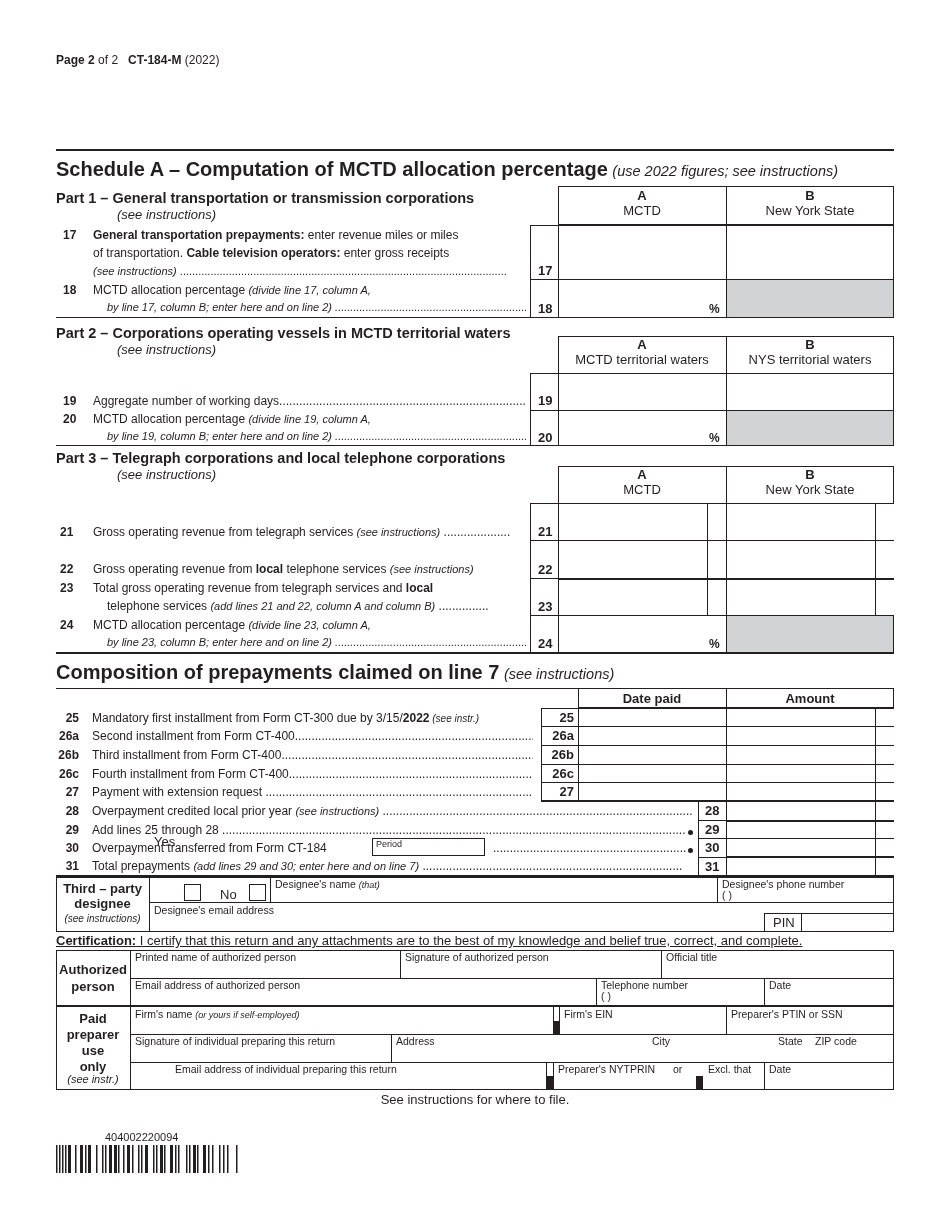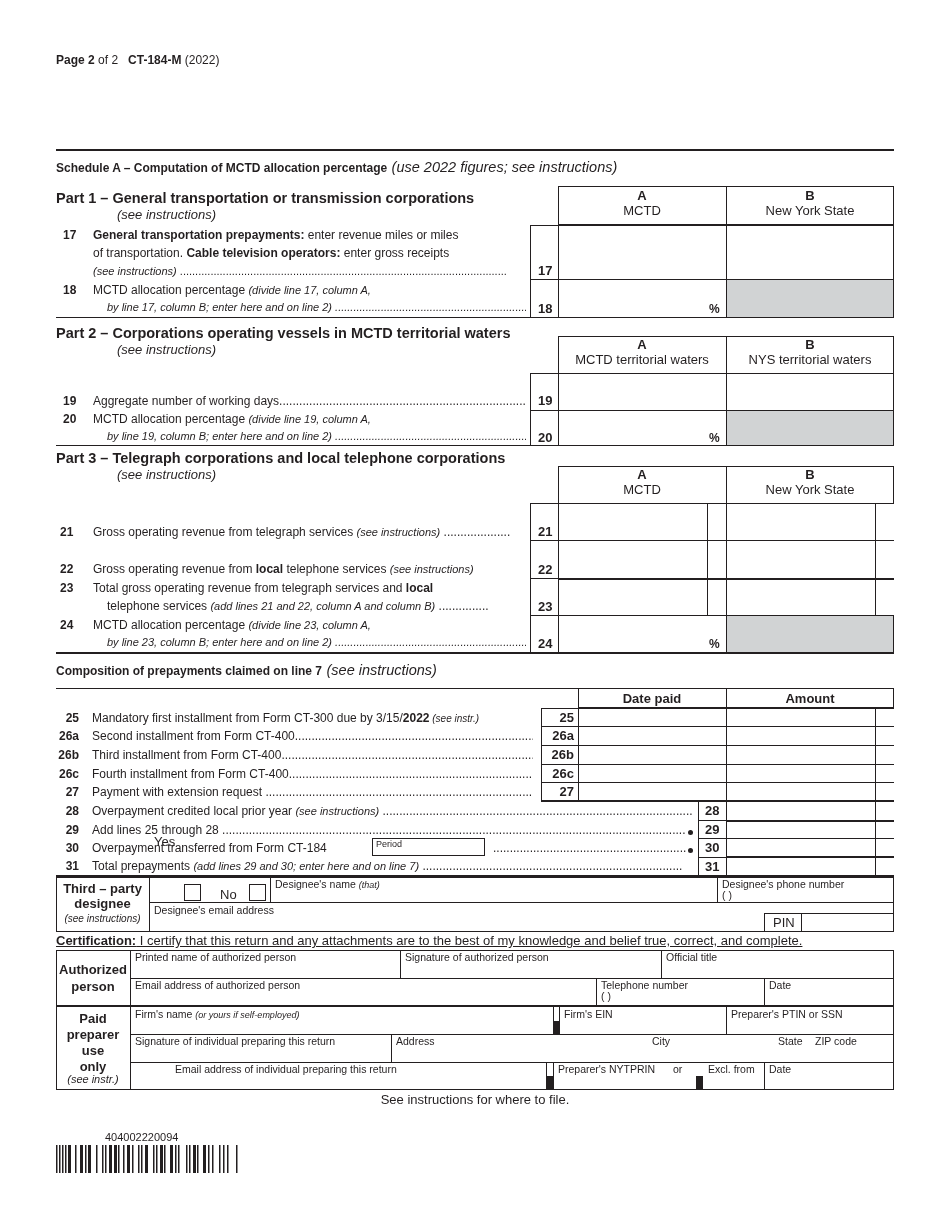--- a/index.html
+++ b/index.html
@@ -11,21 +11,21 @@
   .i { font-style:italic; }
   .hl { position:absolute; background:#231f20; height:1px; }
   .vl { position:absolute; background:#231f20; width:1px; }
   .box { position:absolute; border:1px solid #231f20; box-sizing:border-box; }
   .shade { position:absolute; background:#d1d3d4; }
   .f13 { font-size:13px; }
   .f12 { font-size:12px; }
   .f11 { font-size:11px; }
   .f10 { font-size:10px; }
   .f9 { font-size:9px; }
-  .f16 { font-size:12px; }
+  .f16 { font-size:20px; }
   .lbl { position:absolute; font-size:10.5px; color:#231f20; white-space:nowrap; }
   .field { position:absolute; }
   .chk { position:absolute; width:17px; height:17px; border:1px solid #231f20; box-sizing:border-box; background:#fff; }
 </style>
 </head>
 <body>
 
 <div class="t f12" style="left:56px;top:53px;">
   <span class="b">Page 2</span>
   <span>of 2</span>
@@ -380,21 +380,21 @@
 
 <div class="lbl" style="left:135px;top:1063px;padding-left:40px;">Email address of individual preparing this return</div>
 <div class="field" style="left:131px;top:1075px;width:415px;height:14px;"></div>
 <div class="vl" style="left:546px;top:1062px;height:28px;"></div>
 <div class="abs" style="left:546px;top:1076px;width:7px;height:14px;background:#231f20;"></div>
 <div class="vl" style="left:553px;top:1062px;height:28px;"></div>
 <div class="lbl" style="left:558px;top:1063px;">Preparer's NYTPRIN</div>
 <div class="lbl" style="left:673px;top:1063px;">or</div>
 <div class="field" style="left:554px;top:1075px;width:142px;height:14px;"></div>
 <div class="abs" style="left:696px;top:1076px;width:7px;height:14px;background:#231f20;"></div>
-<div class="lbl" style="left:708px;top:1063px;">Excl. from</div>
+<div class="lbl" style="left:708px;top:1063px;">Excl. that</div>
 <div class="field" style="left:704px;top:1075px;width:60px;height:14px;"></div>
 <div class="vl" style="left:764px;top:1062px;height:28px;"></div>
 <div class="lbl" style="left:769px;top:1063px;">Date</div>
 <div class="field" style="left:765px;top:1075px;width:128px;height:14px;"></div>
 
 <div class="t f13" style="left:0;width:950px;text-align:center;top:1092px;">See instructions for where to file.</div>
 
 <div class="t" style="left:105px;top:1131px;font-size:11px;">404002220094</div>
 <div class="abs" style="left:56px;top:1145px;width:183px;height:28px;">
   <svg width="183" height="28" viewBox="0 0 183 28">

